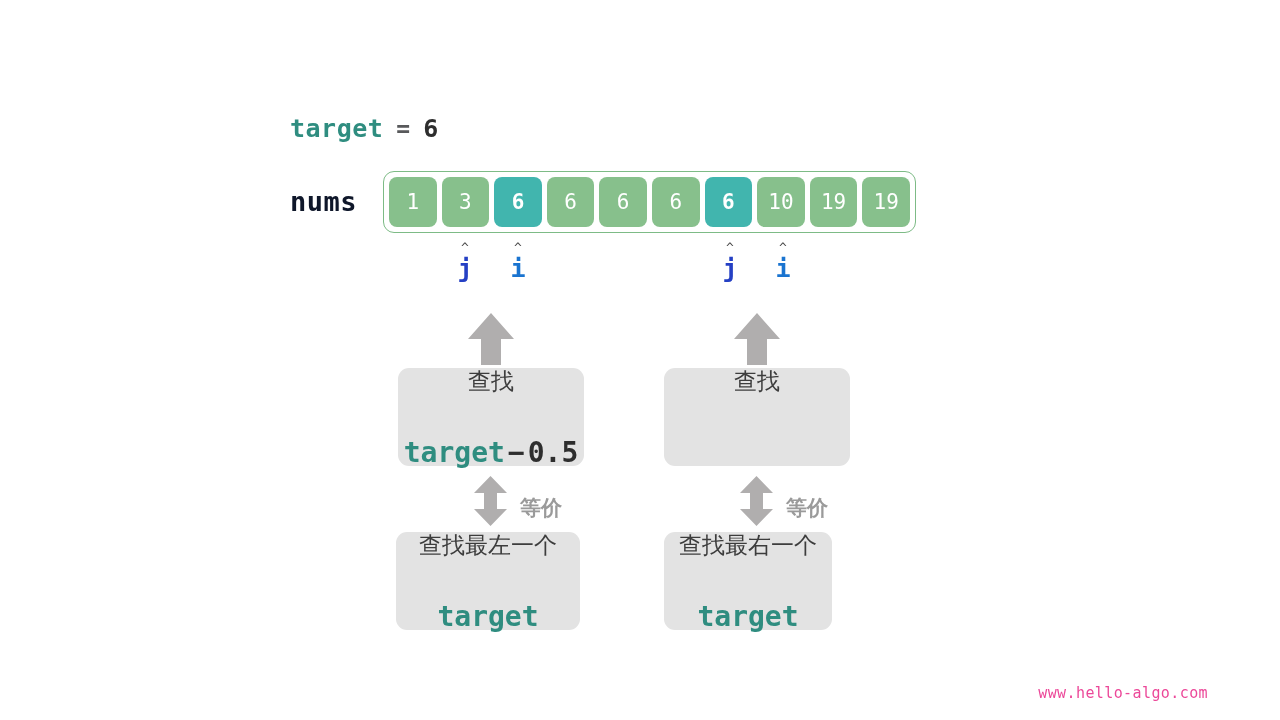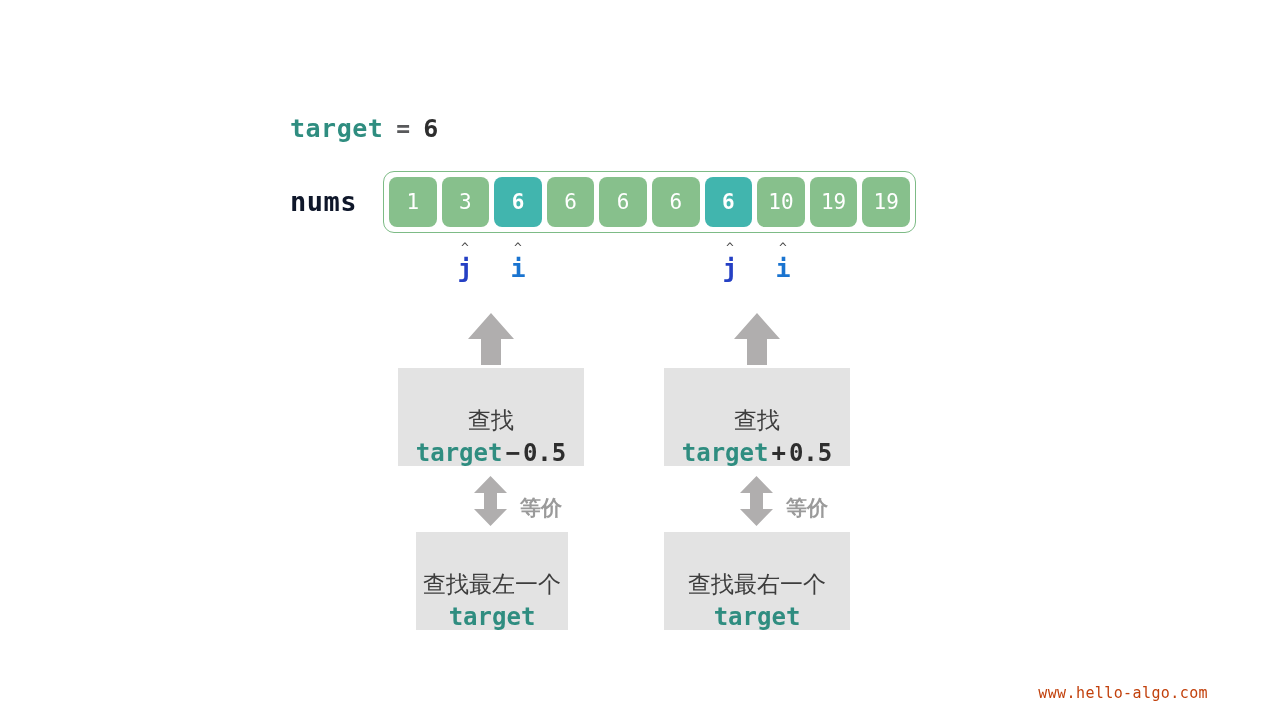--- a/index.html
+++ b/index.html
@@ -122,37 +122,37 @@
     position: absolute;
     width: 46px;
     height: 52px;
   }
   .up-arrow svg { display: block; }
 
   
   .box {
     position: absolute;
     background: #e3e3e3;
-    border-radius: 0;
+    border-radius: 11px;
     box-sizing: border-box;
     display: flex;
     flex-direction: column;
     align-items: center;
-    justify-content: flex-end;
+    justify-content: space-between;
     gap: 7px;
   }
   .box .line-cn {
     font-family: "DejaVu Sans", "Liberation Sans", sans-serif;
     font-size: 23px;
     color: #3d3d3d;
     line-height: 26px;
   }
   .box .line-code {
     font-family: "DejaVu Sans Mono", "Liberation Mono", monospace;
-    font-size: 24px;
+    font-size: 28px;
     font-weight: bold;
     line-height: 26px;
     white-space: nowrap;
   }
   .code-teal { color: #2f8d80; }
   .code-dark { color: #2e2e2e; }
   .op { padding: 0 3px; }
 
   
   .eq-group {
@@ -169,21 +169,21 @@
     margin-top: 14px;
   }
 
   
   .footer {
     position: absolute;
     right: 72px;
     bottom: 18px;
     font-family: "DejaVu Sans Mono", "Liberation Mono", monospace;
     font-size: 15px;
-    color: #c2410c;
+    color: #ec4899;
     letter-spacing: 0.4px;
   }
 </style>
 </head>
 <body>
 
 <div class="canvas">
 
   <div class="target-line">
     <span class="mono target-kw">target</span>
@@ -234,42 +234,41 @@
     </svg>
   </div>
 
   <div class="box" style="left:398px; top:368px; width:186px; height:98px;">
     <span class="line-cn">查找</span>
     <span class="line-code"><span class="code-teal">target</span><span class="code-dark op">−</span><span class="code-dark">0.5</span></span>
   </div>
 
   <div class="box" style="left:664px; top:368px; width:186px; height:98px;">
     <span class="line-cn">查找</span>
-    <span class="line-code"><span class="code-teal">target</span><span class="code-dark op">+</span><span class="code-dark">0.5</span></span>
   </div>
 
   <div class="eq-group" style="left:474px; top:476px;">
     <svg width="33" height="50" viewBox="0 0 33 50">
       <polygon points="16.5,0 33,17 23,17 23,33 33,33 16.5,50 0,33 10,33 10,17 0,17" fill="#b0aeae"></polygon>
     </svg>
     <span class="eq-label">等价</span>
   </div>
 
   <div class="eq-group" style="left:740px; top:476px;">
     <svg width="33" height="50" viewBox="0 0 33 50">
       <polygon points="16.5,0 33,17 23,17 23,33 33,33 16.5,50 0,33 10,33 10,17 0,17" fill="#b0aeae"></polygon>
     </svg>
     <span class="eq-label">等价</span>
   </div>
 
-  <div class="box" style="left:416px; top:532px; width:152px; height:98px;">
+  <div class="box" style="left:396px; top:532px; width:184px; height:98px;">
     <span class="line-cn">查找最左一个</span>
     <span class="line-code code-teal">target</span>
   </div>
 
-  <div class="box" style="left:664px; top:532px; width:186px; height:98px;">
+  <div class="box" style="left:664px; top:532px; width:168px; height:98px;">
     <span class="line-cn">查找最右一个</span>
     <span class="line-code code-teal">target</span>
   </div>
 
   <div class="footer">www.hello-algo.com</div>
 
 </div>
 
 </body></html>

